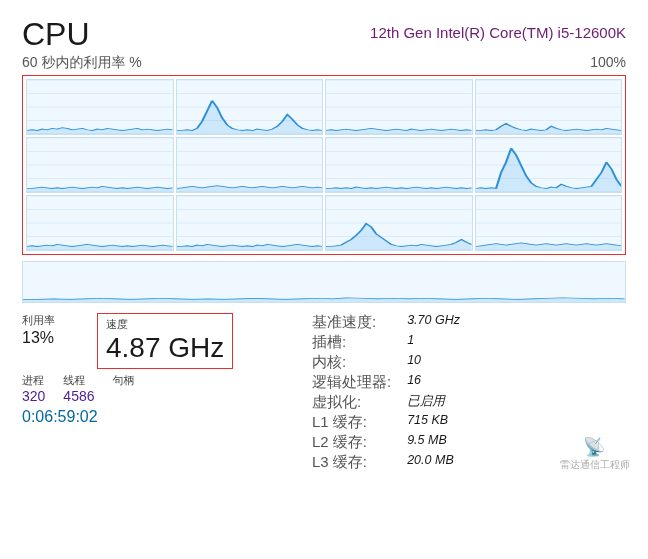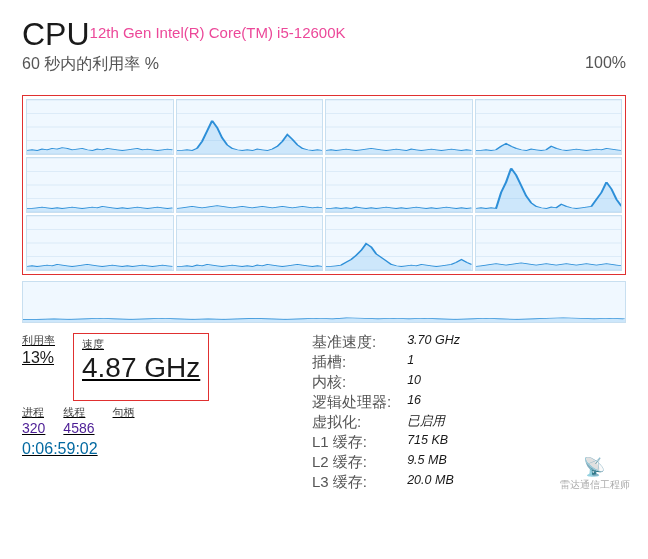--- a/index.html
+++ b/index.html
@@ -11,43 +11,44 @@
       overflow: hidden;
     }
 
     .container {
       padding: 18px 22px 14px 22px;
     }
 
     
     .header {
       display: flex;
+      justify-content: space-between;
       align-items: flex-start;
       margin-bottom: 4px;
     }
     .cpu-title {
       font-size: 32px;
       font-weight: 300;
       color: #1a1a1a;
       line-height: 1;
     }
     .cpu-model {
       font-size: 15px;
-      color: #ec4899;
+      color: #701a75;
       font-weight: 400;
       margin-top: 6px;
     }
 
     
     .axis-labels {
       display: flex;
       justify-content: space-between;
-      font-size: 16px;
+      font-size: 14px;
       color: #555;
-      margin-bottom: 20px;
+      margin-bottom: 3px;
     }
 
     
     .charts-outer {
       border: 1.5px solid #e03030;
       padding: 3px;
       margin-bottom: 6px;
     }
     .charts-grid {
       display: grid;
@@ -73,21 +74,20 @@
     }
 
     
     .stats-section {
       display: flex;
       gap: 0;
     }
 
     .stats-left {
       flex: 0 0 280px;
-      text-decoration: underline;
     }
 
     .stats-row {
       display: flex;
       gap: 18px;
       margin-bottom: 4px;
       align-items: flex-start;
     }
 
     .stat-item {
@@ -110,21 +110,22 @@
 
     .stat-value-large {
       font-size: 28px;
       font-weight: 300;
       color: #1a1a1a;
       line-height: 1.1;
     }
 
     .speed-box {
       border: 1.5px solid #e03030;
-      padding: 3px 8px 16px 8px;
+      padding: 3px 8px 4px 8px;
+      margin-left: 24px;
     }
 
     .stat-value-small {
       font-size: 14px;
       font-weight: 300;
       color: #4c1d95;
       line-height: 1.1;
     }
 
     .uptime-label {

